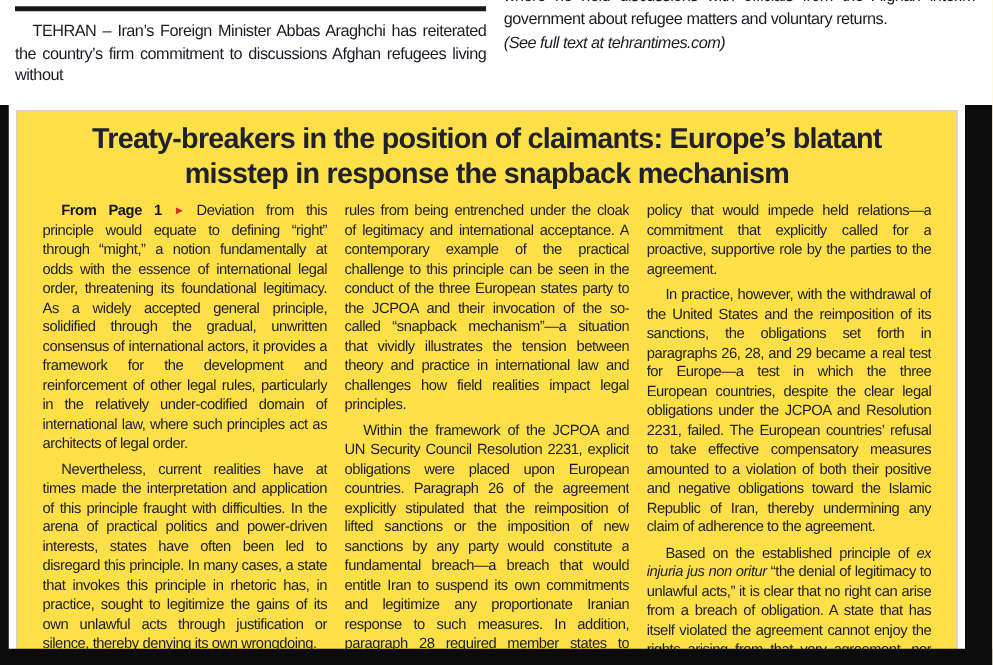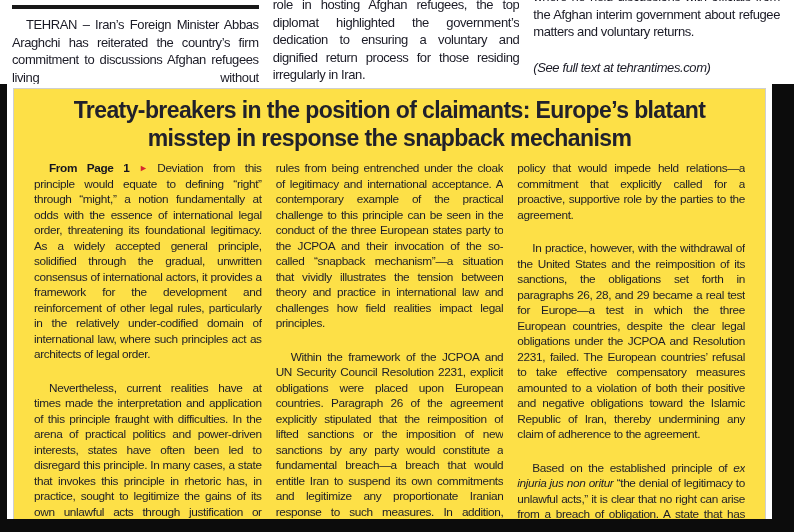--- a/index.html
+++ b/index.html
@@ -26,21 +26,21 @@
   .ts-col p {
     font-size: 13px; line-height: 17.5px; letter-spacing: -0.4px;
     text-align: justify; color: #1b1b26;
   }
   .ts-rule { height: 4px; background: #181818; margin: 5px 0 7px 0; }
   .ts-col1 p { text-indent: 14px; text-align-last: justify; }
   .ts-col2 p { margin-top: -4px; }
   .ts-col3 p.body { margin-top: -12px; }
   .ts-attrib {
     font-style: italic; text-align: right; letter-spacing: -0.2px;
-    margin-top: 18px; font-size: 13px; line-height: 17px; color: #15151f;
+    margin-top: 2px; font-size: 13px; line-height: 17px; color: #15151f;
   }
 
   
   .article-panel {
     position: absolute; left: 13px; top: 88px; width: 753px; height: 460px;
     background: #fde047; border: 1px solid #cfcfcf;
     overflow: hidden;
   }
   .headline { margin-top: 7px; text-align: center; }
   .headline .hl-line {
@@ -49,38 +49,35 @@
   }
   .columns {
     display: flex; gap: 14px;
     padding: 9px 20px 0 20px;
   }
   .col { flex: 1; overflow: hidden; }
   .col p {
     font-size: 11.8px; line-height: 15.5px; letter-spacing: -0.35px;
     text-align: justify; color: #1d1d27;
   }
-  .col p + p { margin-top: 18px; }
+  .col p + p { margin-top: 5px; }
   .col p.indent { text-indent: 15px; }
   .col .lead { font-weight: bold; color: #15151f; }
   .col .jump-arrow { color: #d6292e; font-size: 9px; vertical-align: 1px; }
   .col i { font-style: italic; }
 </style>
 </head>
 <body>
 
 <div class="stage">
 
   <div class="top-strip">
     <div class="ts-col ts-col1">
       <div class="ts-rule"></div>
       <p>TEHRAN – Iran’s Foreign Minister Abbas Araghchi has reiterated the country’s firm commitment to discussions Afghan refugees living without</p>
-    </div>
-    <div class="ts-col ts-col2">
-      <p>role in hosting Afghan refugees, the top diplomat highlighted the government’s dedication to ensuring a voluntary and dignified return process for those residing irregularly in Iran.</p>
     </div>
     <div class="ts-col ts-col3">
       <p class="body">where he held discussions with officials from the Afghan interim government about refugee matters and voluntary returns.</p>
       <p class="ts-attrib">(See full text at tehrantimes.com)</p>
     </div>
   </div>
 
   <div class="article-panel">
     <div class="headline">
       <div class="hl-line">Treaty-breakers in the position of claimants: Europe’s blatant</div>

